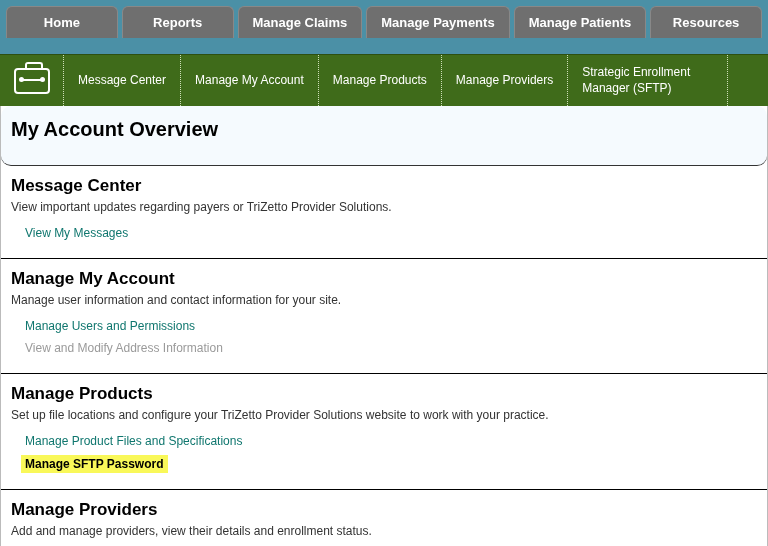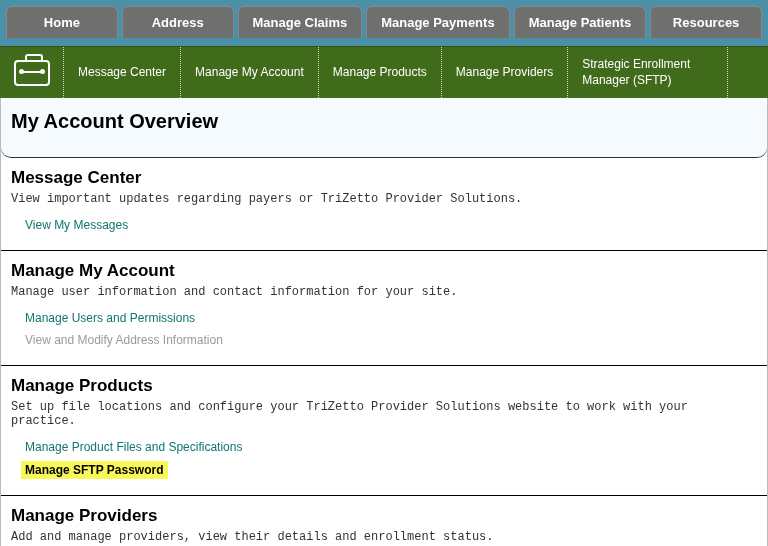--- a/index.html
+++ b/index.html
@@ -6,21 +6,21 @@
   body {
     font-family: Arial, Helvetica, sans-serif;
     background: #4b90a6;
     width: 768px;
     height: 546px;
     overflow: hidden;
   }
   .top-tabs {
     display: flex;
     gap: 4px;
-    padding: 6px 6px 8px 6px;
+    padding: 6px 6px 16px 6px;
     background: #4b90a6;
   }
   .top-tab {
     background: #6f6f6f;
     color: #fff;
     font-size: 13px;
     font-weight: bold;
     padding: 8px 14px;
     border-radius: 6px 6px 0 0;
     border: 1px solid #888;
@@ -133,21 +133,20 @@
   .section h2 {
     font-size: 17px;
     font-weight: bold;
     color: #000;
     margin-bottom: 4px;
   }
   .section p.desc {
     font-size: 12px;
     color: #333;
     margin-bottom: 8px;
-    font-family: Liberation Mono, monospace;
   }
   .section .link {
     display: block;
     font-size: 12px;
     font-weight: normal;
     color: #0f766e;
     padding: 4px 0 4px 14px;
     cursor: pointer;
   }
   .section .disabled-link {
@@ -167,21 +166,21 @@
     font-weight: bold;
     color: #000;
     cursor: pointer;
   }
 </style>
 </head>
 <body>
 
 <div class="top-tabs">
   <div class="top-tab">Home</div>
-  <div class="top-tab">Address</div>
+  <div class="top-tab">Reports</div>
   <div class="top-tab">Manage Claims</div>
   <div class="top-tab">Manage Payments</div>
   <div class="top-tab">Manage Patients</div>
   <div class="top-tab">Resources</div>
 </div>
 
 <div class="subnav">
   <div class="icon-box">
     <div class="briefcase">
         <span class="knob1"></span>

